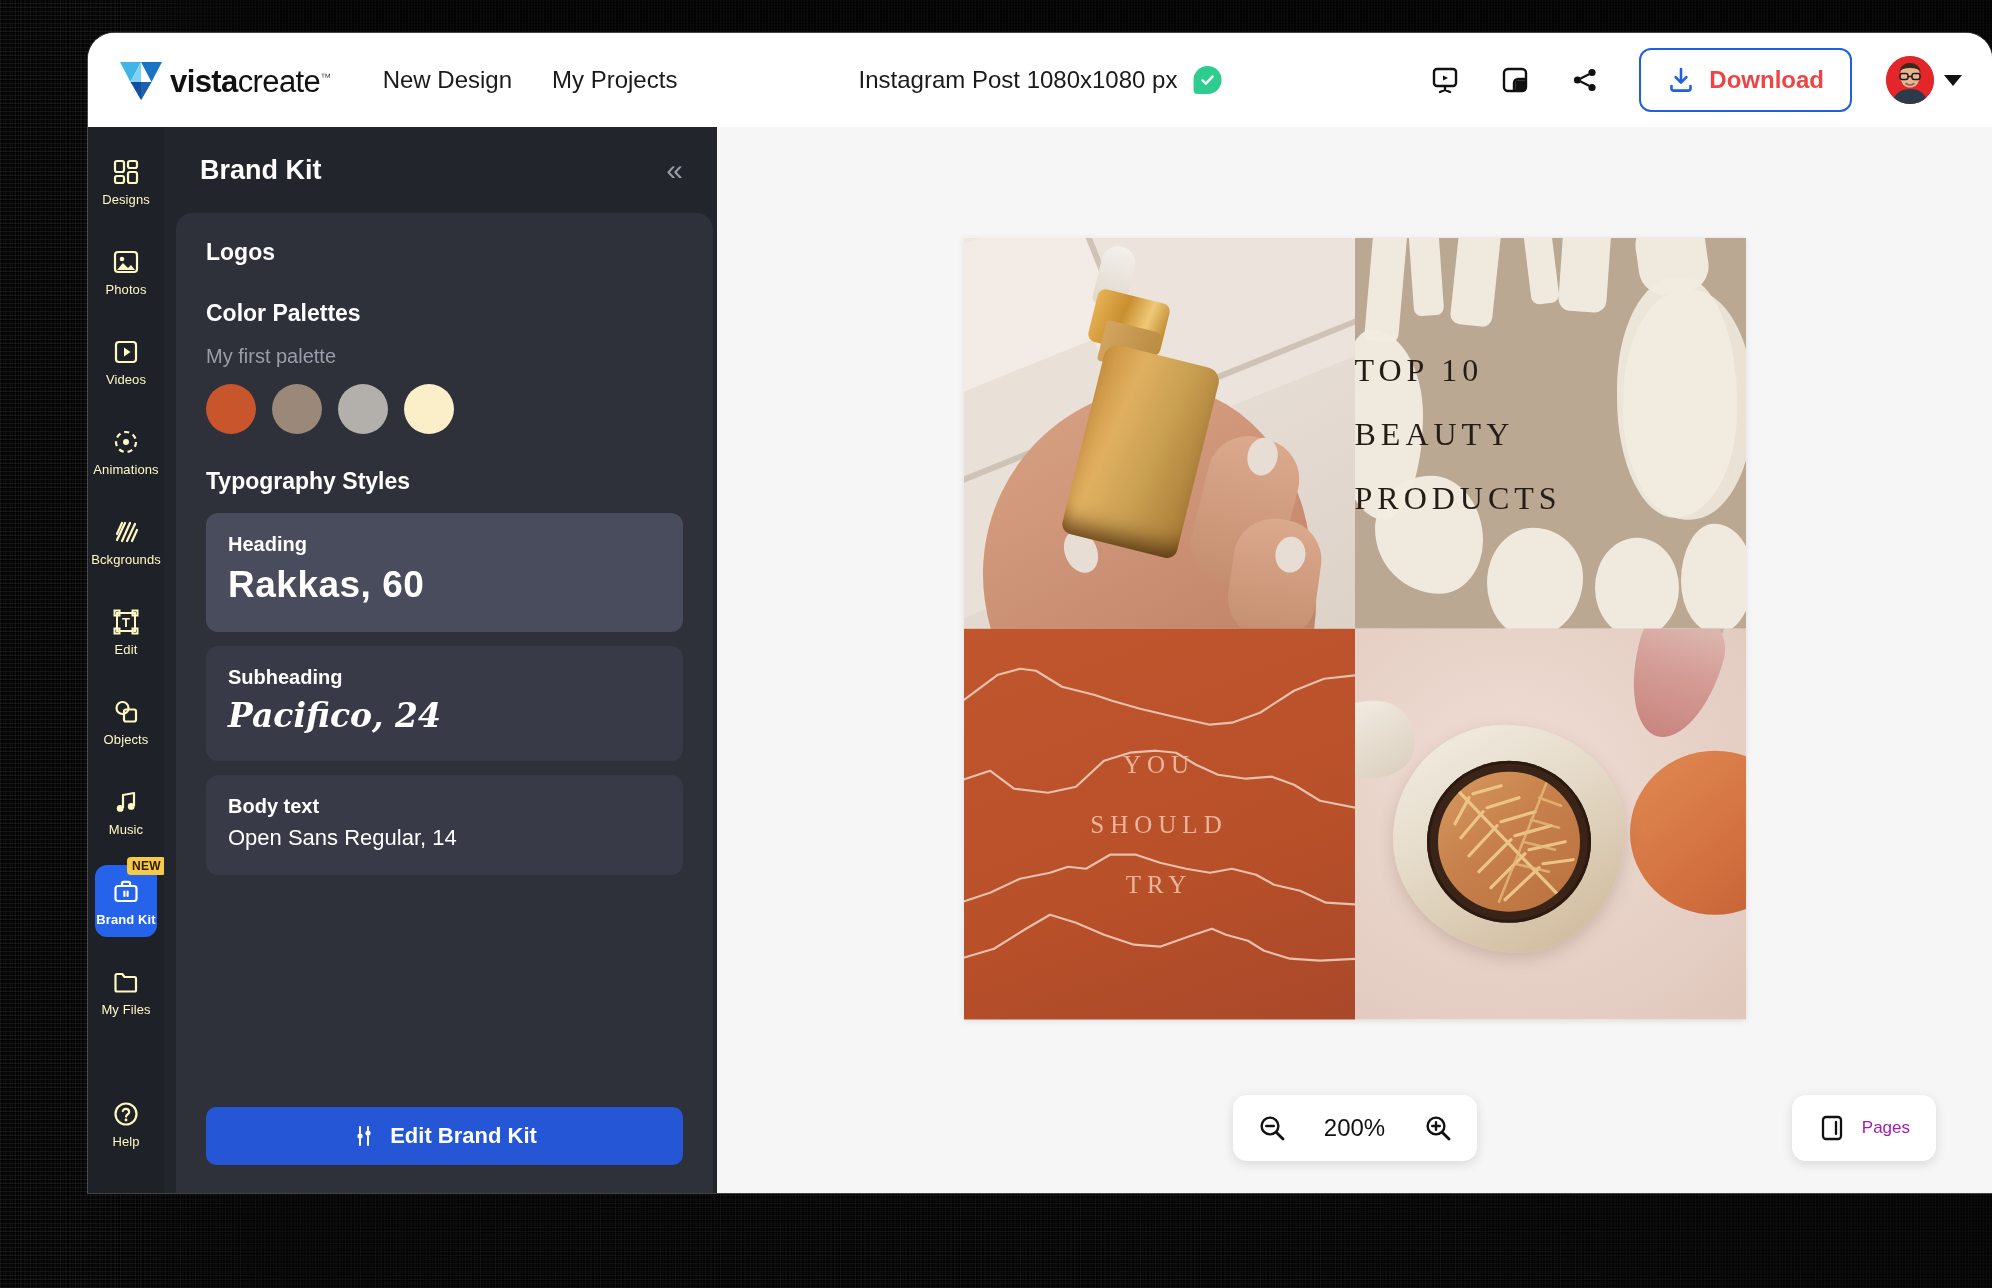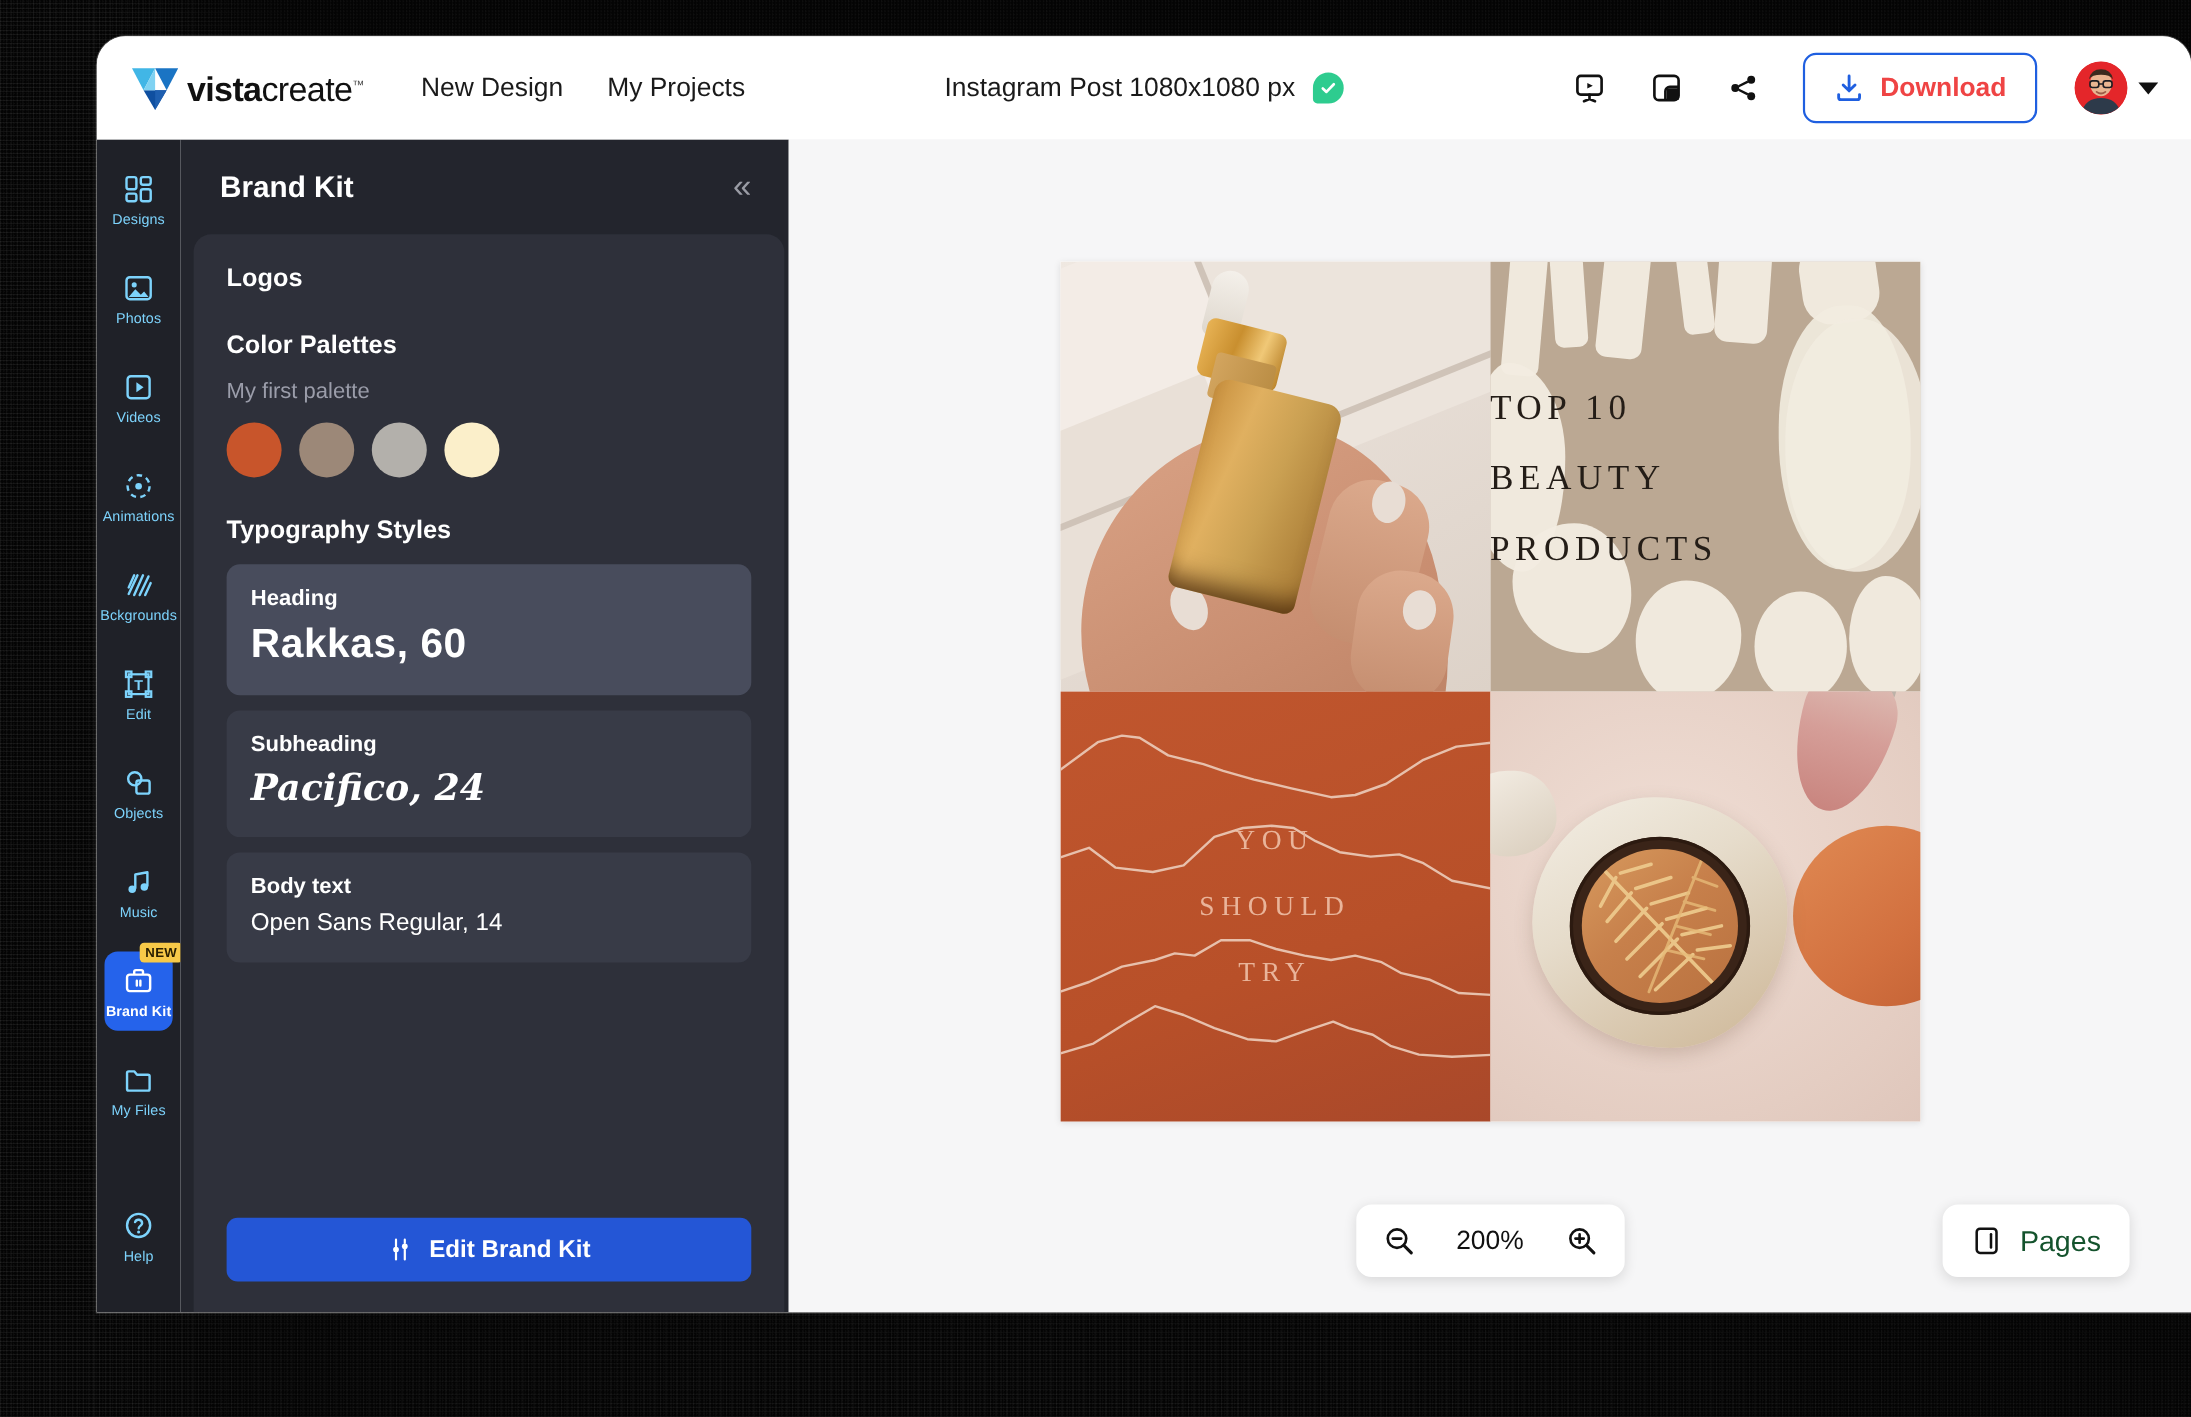--- a/index.html
+++ b/index.html
@@ -87,21 +87,21 @@
 
   
   .rail{
     position:absolute;left:0;top:94px;width:76px;bottom:0;
     background:#1f2128;
     display:flex;flex-direction:column;align-items:center;padding-top:18px;
   }
   .railitem{
     width:62px;min-height:62px;margin-bottom:18px;border-radius:12px;
     display:flex;flex-direction:column;align-items:center;justify-content:center;
-    color:#7dd3fc;cursor:pointer;position:relative;padding:6px 0 4px;
+    color:#fef9c3;cursor:pointer;position:relative;padding:6px 0 4px;
   }
   .railitem .ri{height:30px;display:flex;align-items:center;justify-content:center;}
   .railitem .ri svg{width:28px;height:28px;}
   .railitem .rl{font-size:13px;margin-top:5px;letter-spacing:.1px;white-space:nowrap;}
   .railitem.active{background:#2563eb;color:#fff;}
   .railitem.active .rl{font-weight:700;}
   .newbadge{
     position:absolute;right:-9px;top:-8px;background:#f7c948;color:#2b2000;
     font-size:12px;font-weight:700;border-radius:4px;padding:2px 5px;letter-spacing:.3px;
   }
@@ -258,21 +258,21 @@
     position:absolute;left:50%;transform:translateX(-50%);bottom:32px;
     background:#fff;border-radius:14px;height:66px;padding:0 24px;
     display:flex;align-items:center;gap:24px;box-shadow:0 3px 12px rgba(0,0,0,.12);
   }
   .zoombar .zicon{cursor:pointer;display:flex;}
   .zoombar svg{width:30px;height:30px;}
   .zoomval{font-size:24px;color:#111;min-width:88px;text-align:center;}
   .pagesbtn{
     position:absolute;right:56px;bottom:32px;background:#fff;border-radius:14px;
     height:66px;padding:0 26px;display:flex;align-items:center;gap:16px;
-    box-shadow:0 3px 12px rgba(0,0,0,.12);cursor:pointer;font-size:26px;color:#14532d;
+    box-shadow:0 3px 12px rgba(0,0,0,.12);cursor:pointer;font-size:17px;color:#a21caf;
   }
   .pagesbtn svg{width:28px;height:28px;}
 </style>
 </head>
 <body>
 
 <div id="frame">
   <div id="noise"></div>
 </div>
 

